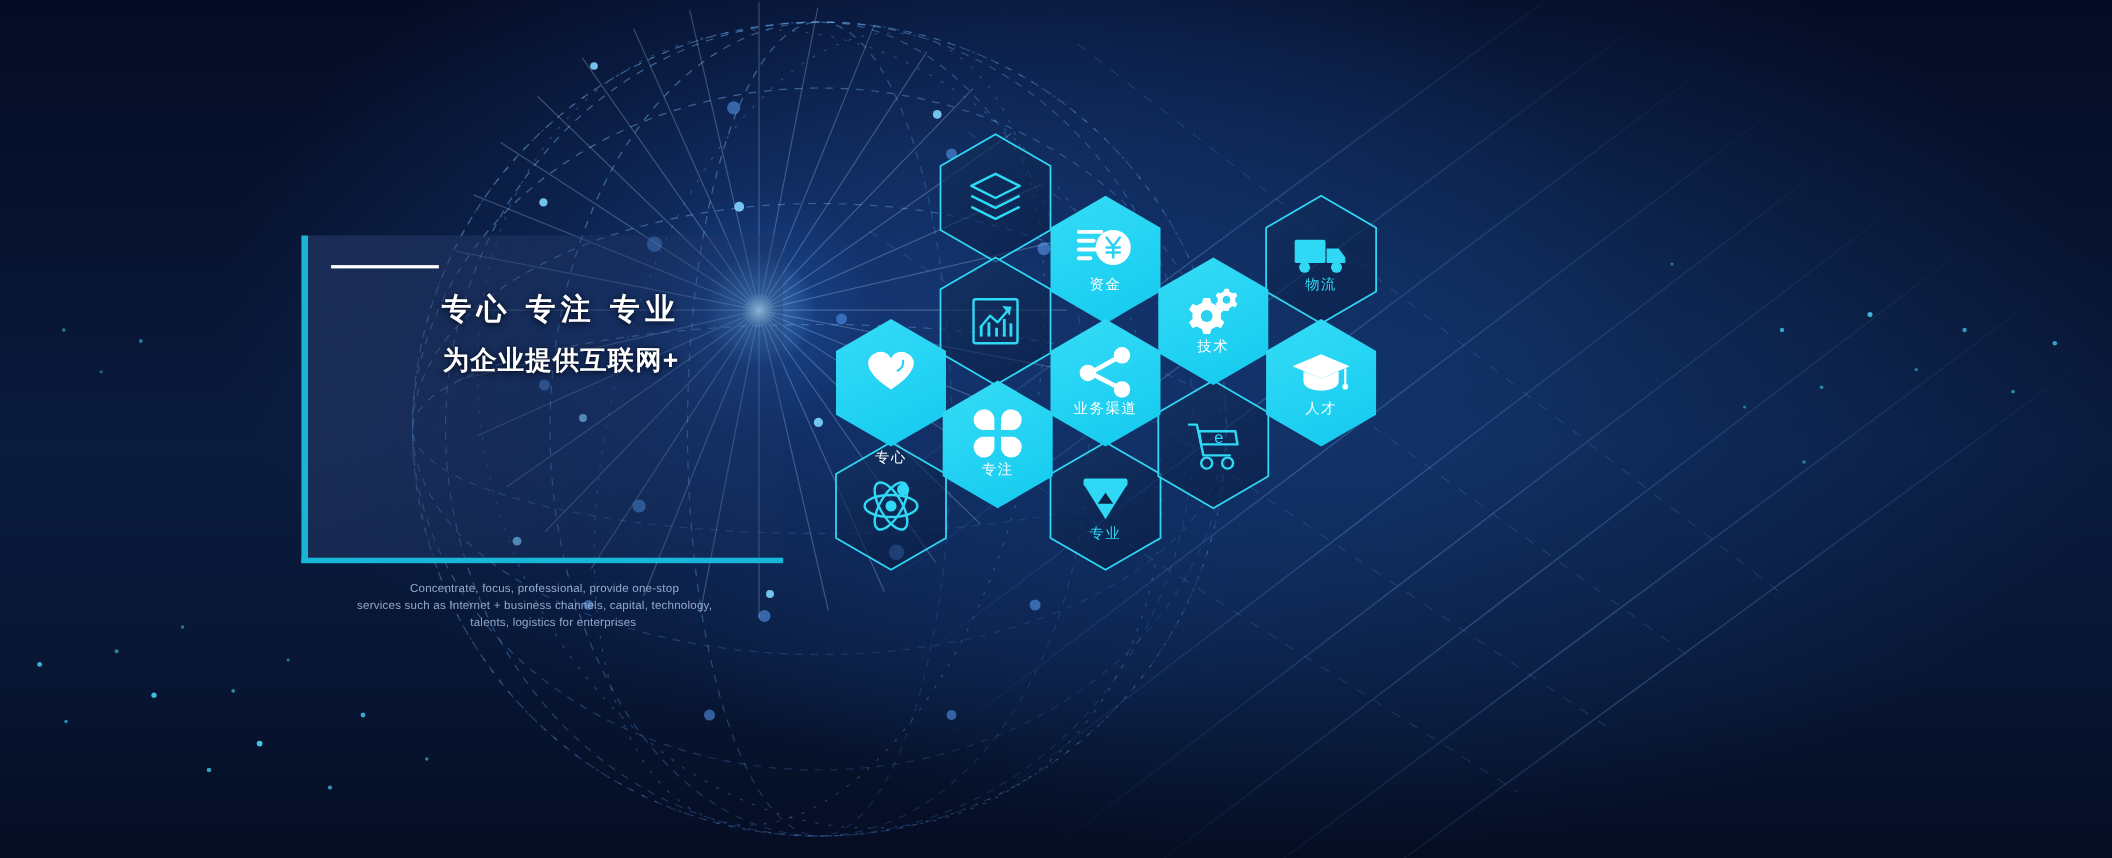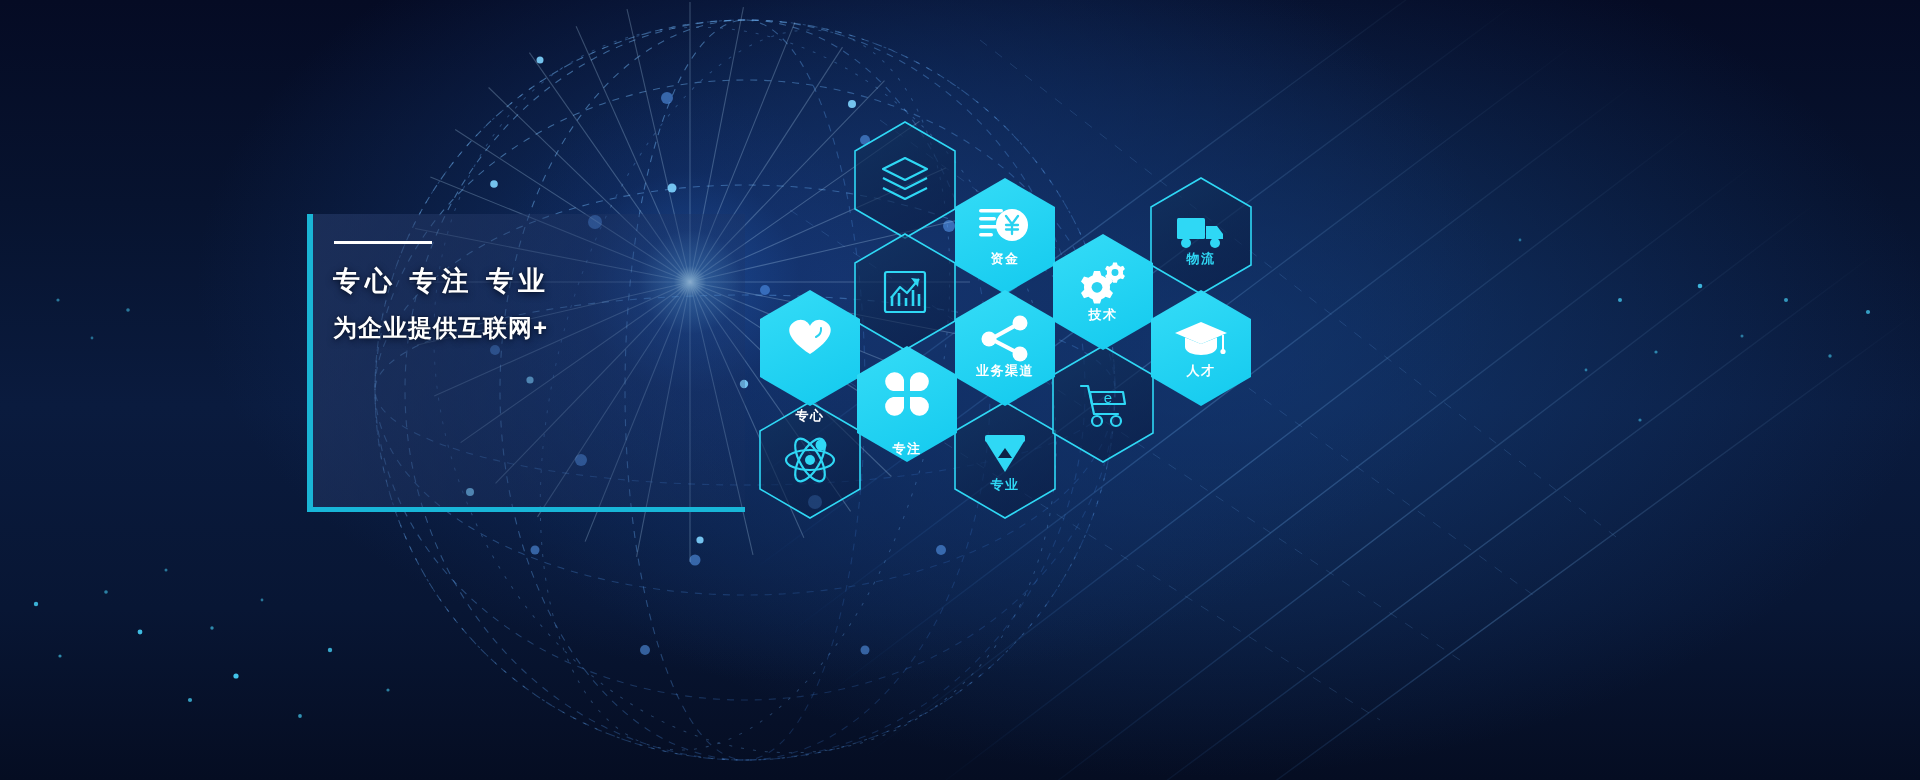--- a/index.html
+++ b/index.html
@@ -38,25 +38,26 @@
   .globe { position:absolute; left:345px; top:-10px; width:800px; height:800px; opacity:.95; }
 
   
   .streaks { position:absolute; left:760px; top:0; width:1160px; height:780px; opacity:.55; }
 
   
   .dots { position:absolute; inset:0; }
 
   
   .panel {
-    position:absolute; left:307px; top:214px; width:438px; height:298px;
+    position:absolute; left:274px; top:214px; width:438px; height:298px;
     background:linear-gradient(115deg, rgba(38,58,104,0.62) 0%, rgba(30,52,100,0.42) 55%, rgba(26,48,96,0.16) 100%);
     border-left:6px solid #1ab5d5;
     border-bottom:5px solid #18b6d8;
     z-index:6;
+    text-align:center;
   }
   .panel-rule {
     position:absolute; left:21px; top:27px; width:98px; height:3px; background:#ffffff;
   }
   .headline {
     position:absolute; left:20px; top:44px; width:420px;
     color:#ffffff; font-weight:700;
     text-shadow:0 2px 7px rgba(2,10,30,0.85), 0 0 2px rgba(0,0,0,.6);
   }
   .hl-line { display:block; white-space:nowrap; }
@@ -73,21 +74,21 @@
   .sub-line { display:block; white-space:nowrap; }
   .sub-line.l2 { margin-left:-18px; }
   .sub-line.l3 { margin-left:16px; }
 
   
   .hexwrap { position:absolute; left:735px; top:100px; width:560px; height:440px; z-index:5; }
   .hexsvg { position:absolute; inset:0; width:560px; height:440px; overflow:visible; }
 
   .hex-label {
     position:absolute; transform:translate(-50%,0);
-    font-size:13px; font-weight:700; white-space:nowrap;
+    font-size:13px; font-weight:400; white-space:nowrap;
     letter-spacing:1.5px; text-align:center;
   }
   .hex-label.filled { color:#ffffff; }
   .hex-label.outline { color:#2fd8f5; }
 </style>
 </head>
 <body>
 
 <div class="stage">
 
@@ -226,20 +227,25 @@
   </div>
 
   <div class="panel">
     <div class="panel-rule"></div>
     <div class="headline">
       <span class="hl-line hl-1">专心 专注 专业</span>
       <span class="hl-line hl-2">为企业提供互联网+</span>
     </div>
   </div>
 
+  <div class="subtitle">
+    <span class="sub-line l1">Concentrate, focus, professional, provide one-stop</span>
+    <span class="sub-line l2">services such as Internet + business channels, capital, technology,</span>
+    <span class="sub-line l3">talents, logistics for enterprises</span>
+  </div>
 
   <div class="hexwrap">
     <svg class="hexsvg" viewBox="0 0 560 440">
       <defs>
 
         <polygon id="hexshape" points="0,-58 50,-29 50,29 0,58 -50,29 -50,-29"></polygon>
         <linearGradient id="hexFill" x1="0" y1="0" x2="0.4" y2="1">
           <stop offset="0%" stop-color="#35dcf7"></stop>
           <stop offset="100%" stop-color="#19cdf0"></stop>
         </linearGradient>
@@ -387,19 +393,19 @@
           <path d="M 22,-3 L 22,12" stroke="#ffffff" stroke-width="2" fill="none"></path>
           <circle cx="22" cy="13.5" r="2.6"></circle>
         </g>
       </g>
     </svg>
 
     <div class="hex-label filled" style="left:75px;  top:262px;margin-top:45px;">专心</div>
     <div class="hex-label filled" style="left:270px; top:150px;">资金</div>
     <div class="hex-label filled" style="left:368px; top:206px;">技术</div>
     <div class="hex-label filled" style="left:270px; top:262px;">业务渠道</div>
-    <div class="hex-label filled" style="left:172px; top:318px;margin-top:22px;">专注</div>
+    <div class="hex-label filled" style="left:172px; top:318px;">专注</div>
     <div class="hex-label outline" style="left:270px; top:376px;">专业</div>
     <div class="hex-label filled" style="left:466px; top:262px;">人才</div>
     <div class="hex-label outline" style="left:466px; top:150px;text-align:right;">物流</div>
   </div>
 
 </div>
 
 </body></html>

